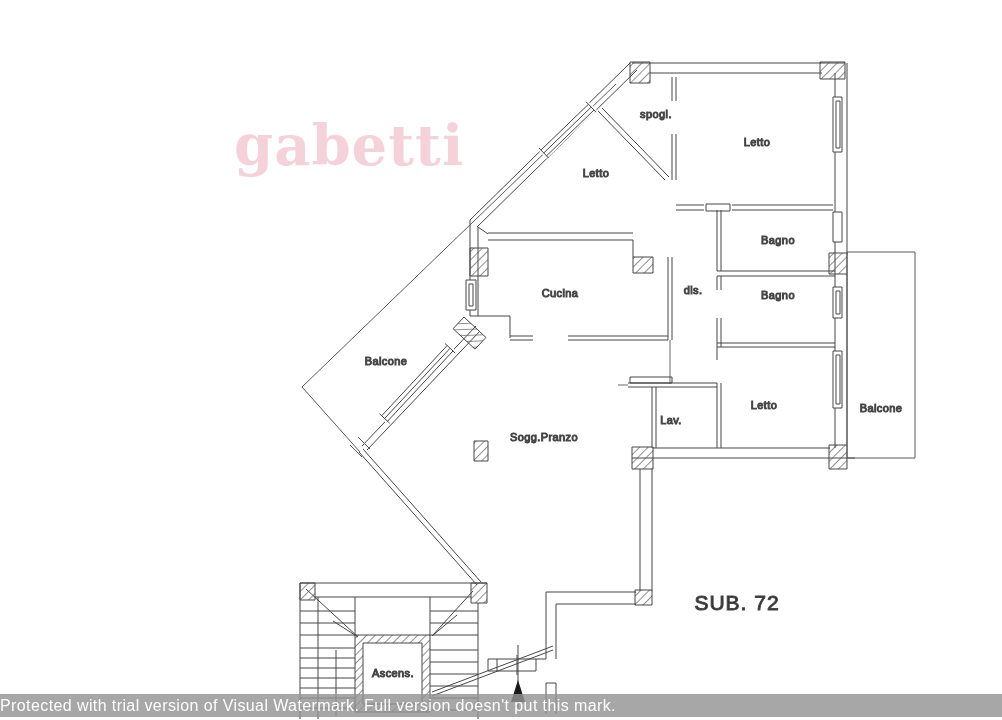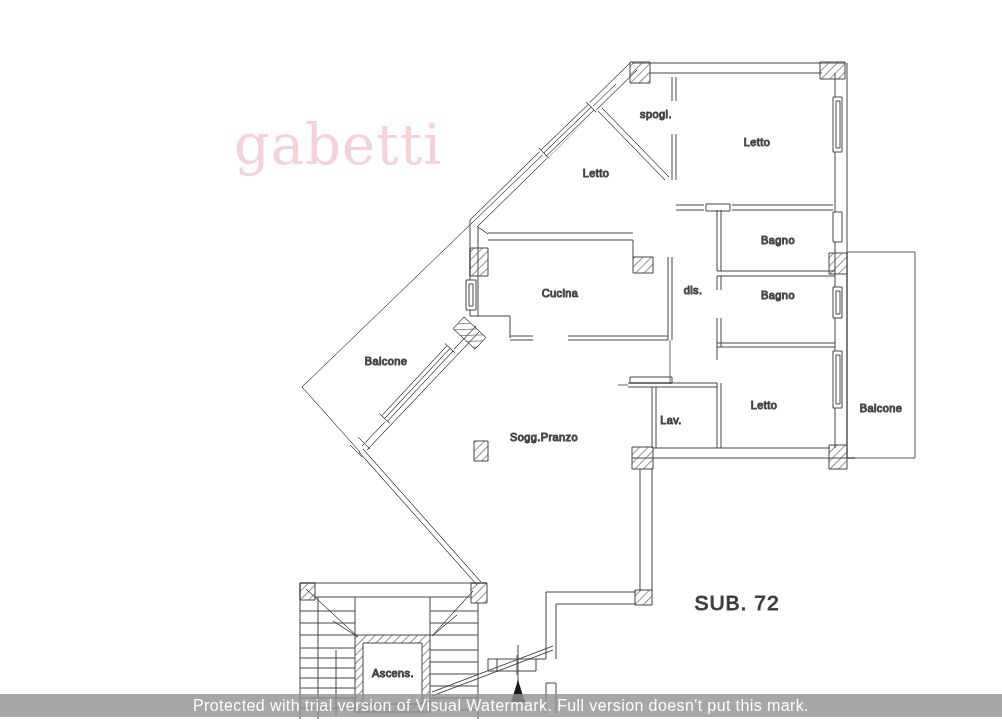--- a/index.html
+++ b/index.html
@@ -1,29 +1,29 @@
 <!DOCTYPE html>
 <html><head>
 <meta charset="utf-8">
 <style>
   html,body{margin:0;padding:0;background:#ffffff;}
   body{width:1002px;height:720px;position:relative;overflow:hidden;
        font-family:"Liberation Sans",sans-serif;}
   #logo{position:absolute;left:234px;top:112px;
         font-family:"DejaVu Serif","Liberation Serif",serif;
-        font-weight:normal;font-size:56px;color:#f5d2da;letter-spacing:1px;
+        font-weight:bold;font-size:56px;color:#f5d2da;letter-spacing:1px;
         user-select:none;}
   #plan-svg{position:absolute;left:0;top:0;}
   .room-label{font-family:"Liberation Sans",sans-serif;font-size:11px;
               fill:#3d3d3d;letter-spacing:.4px;}
   .unit-label{font-family:"Liberation Sans",sans-serif;font-size:21px;
               fill:#2e2e2e;letter-spacing:1px;}
   #banner{position:absolute;left:0;top:694px;width:1002px;height:23px;
           background:rgba(148,148,148,0.82);color:#fdfdfd;
-          font-size:16px;line-height:23px;text-align:center;
+          font-size:16px;line-height:23px;text-align:left;
           letter-spacing:.4px;}
   line,rect,polyline,path{vector-effect:non-scaling-stroke;}
 </style>
 </head>
 <body>
 
 <div id="logo">gabetti</div>
 
 <svg id="plan-svg" width="1002" height="720" viewBox="0 0 1002 720" stroke="#474747" stroke-width="1" fill="none">
   <defs>

